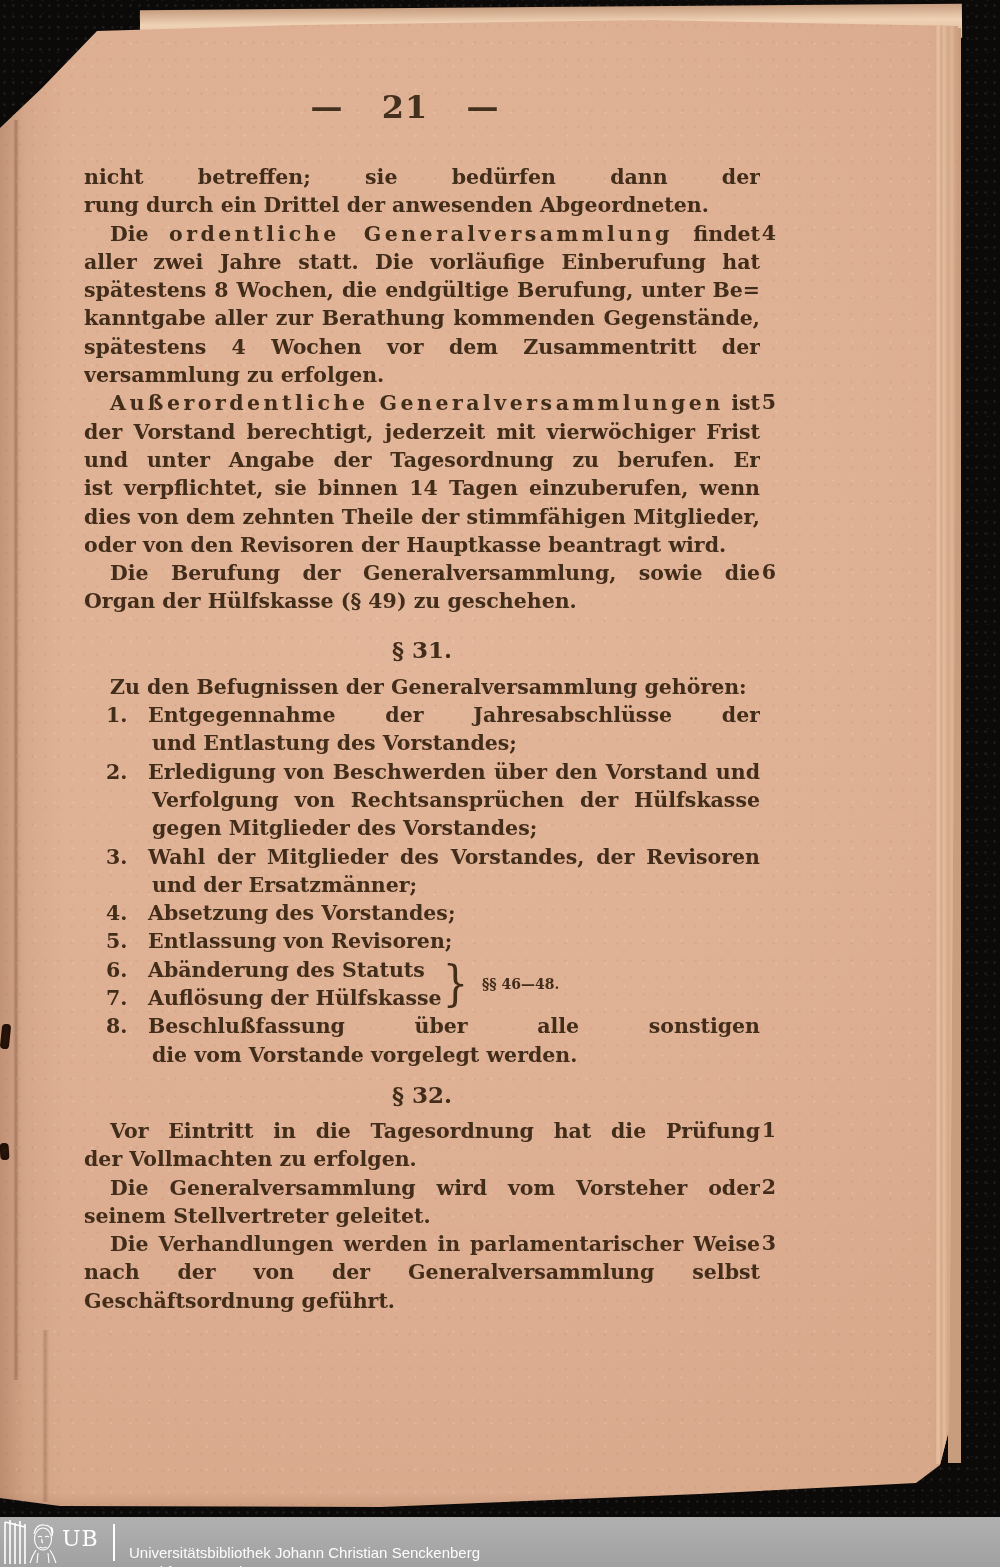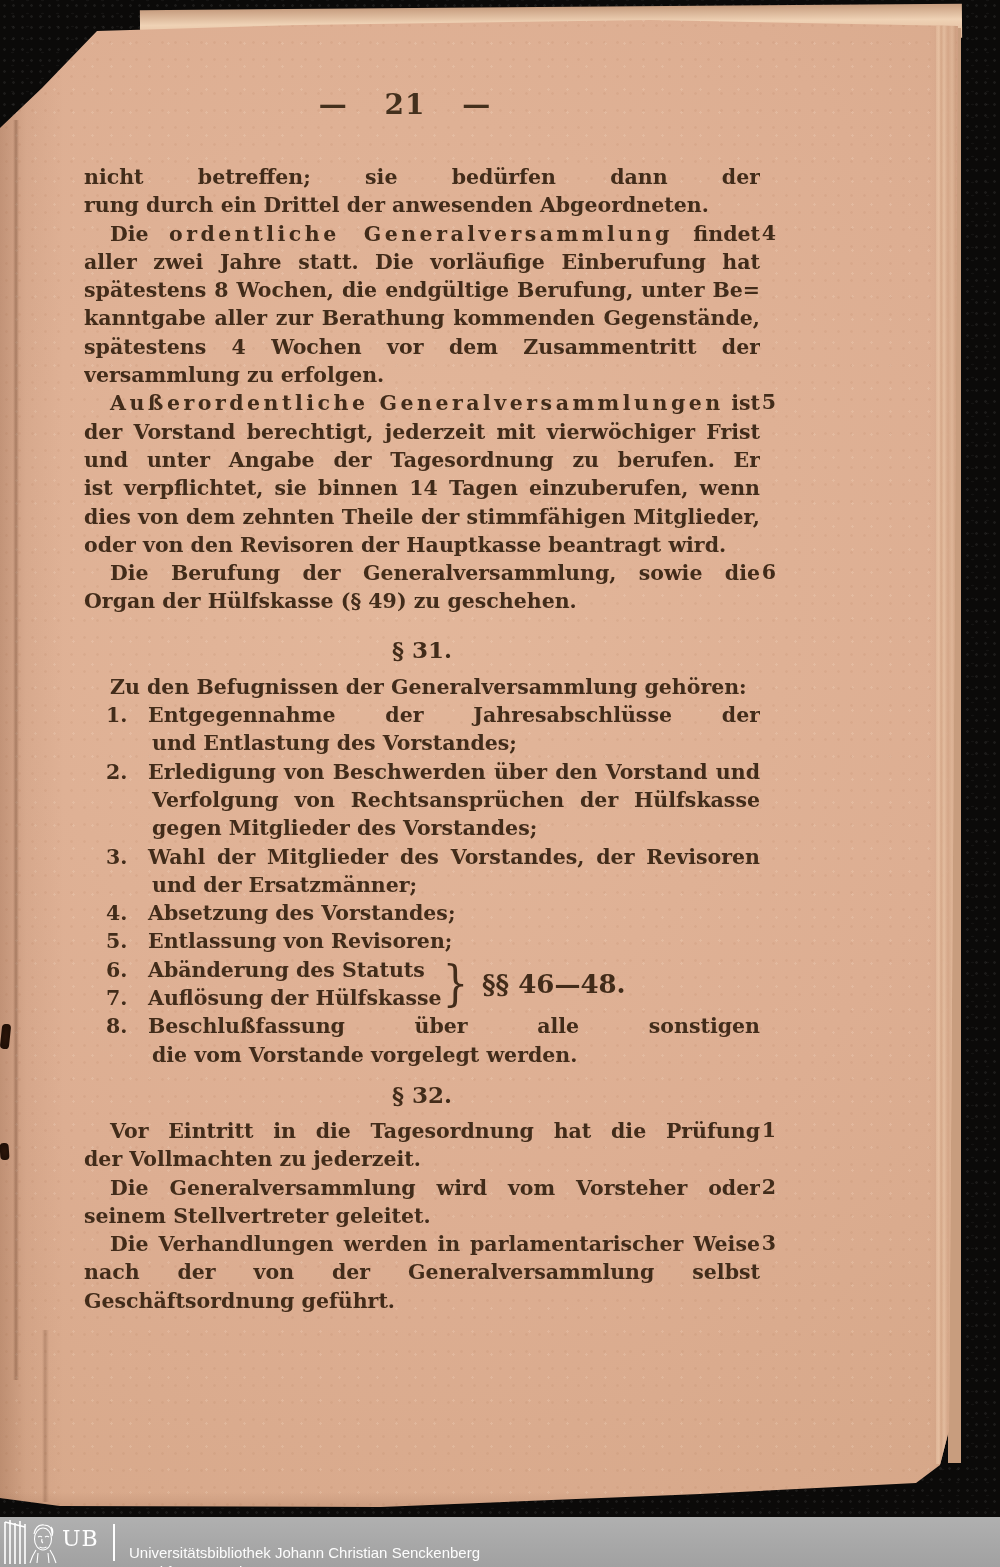--- a/index.html
+++ b/index.html
@@ -59,21 +59,21 @@
     background:linear-gradient(90deg, transparent, rgba(70,30,10,.20) 3px, transparent);
   }
   .stitch{position:absolute;background:radial-gradient(#2b150a,#1c0d05);border-radius:4px;}
   .stitch1{left:1px;top:1024px;width:9px;height:25px;transform:rotate(6deg);}
   .stitch2{left:0px;top:1143px;width:9px;height:17px;transform:rotate(-4deg);}
 
   
   .ink{color:#3f2817;}
   .pagenum{
     position:absolute;left:67px;top:88px;width:676px;text-align:center;
-    font-size:28px;font-weight:bold;word-spacing:26px;letter-spacing:1px;color:#43301d;
+    font-size:32px;font-weight:bold;word-spacing:26px;letter-spacing:1px;color:#43301d;
   }
   .textcol{
     position:absolute;left:84px;top:163px;width:676px;
     font-size:20.5px;font-weight:bold;color:#422c1a;
   }
   .block{position:relative;}
   .line{height:28.3px;line-height:28.3px;overflow:hidden;text-align:left;}
   .j{text-align:justify;}
   .j::after{content:"";display:inline-block;width:100%;height:0;}
   .ind{text-indent:26px;}
@@ -83,21 +83,21 @@
   .h31{margin-top:19px;margin-bottom:8px;}
   .h32{margin-top:11px;margin-bottom:7px;}
   .li{position:relative;padding-left:64px;height:28.3px;line-height:28.3px;overflow:hidden;}
   .li .num{position:absolute;left:22px;top:0;width:34px;text-align:left;}
   .li-cont{padding-left:68px;height:28.3px;line-height:28.3px;overflow:hidden;}
   .brace-wrap{position:relative;}
   .brace{
     position:absolute;left:358px;top:-2px;height:60px;line-height:60px;
     font-size:42px;font-weight:normal;transform:scaleY(1.15) scaleX(.95);color:#422c1a;
   }
-  .brace-label{position:absolute;left:398px;top:14px;height:28px;line-height:28px;font-size:26px;}
+  .brace-label{position:absolute;left:398px;top:14px;height:28px;line-height:28px;font-size:14px;}
 
   
   .banner{
     position:absolute;left:0;top:1517px;width:1000px;height:50px;z-index:5;
     background:linear-gradient(180deg,#b0b0b0,#a1a1a1);
   }
   .banner svg{position:absolute;}
   .spines-icon{left:3px;top:2px;}
   .portrait-icon{left:26px;top:3px;}
   .ub{
@@ -191,21 +191,21 @@
         <div class="li j"><span class="num">8.</span><span>Beschlußfassung über alle sonstigen Angelegenheiten,</span></div>
         <div class="li-cont">die vom Vorstande vorgelegt werden.</div>
       </div>
     </div>
 
     <div class="heading h32">§ 32.</div>
 
     <div class="block">
       <span class="mnum">1</span>
       <div class="line j ind">Vor Eintritt in die Tagesordnung hat die Prüfung</div>
-      <div class="line">der Vollmachten zu jederzeit.</div>
+      <div class="line">der Vollmachten zu erfolgen.</div>
     </div>
 
     <div class="block">
       <span class="mnum">2</span>
       <div class="line j ind">Die Generalversammlung wird vom Vorsteher oder</div>
       <div class="line">seinem Stellvertreter geleitet.</div>
     </div>
 
     <div class="block">
       <span class="mnum">3</span>

